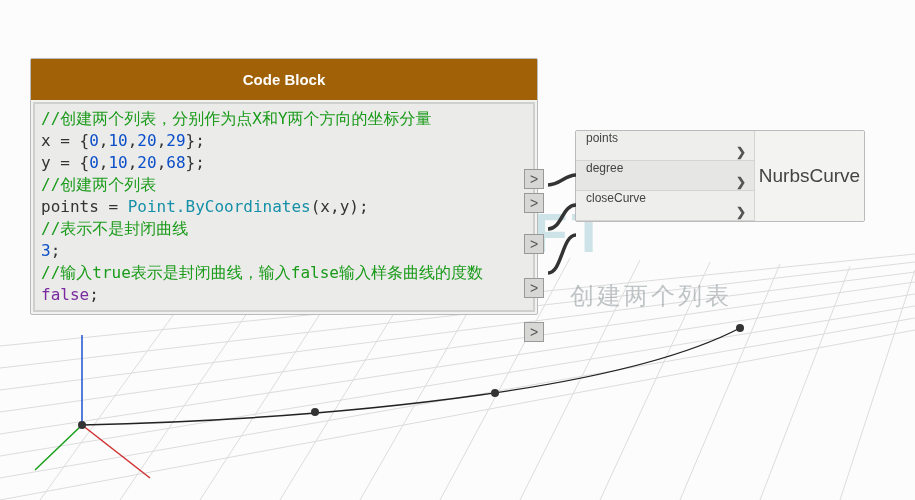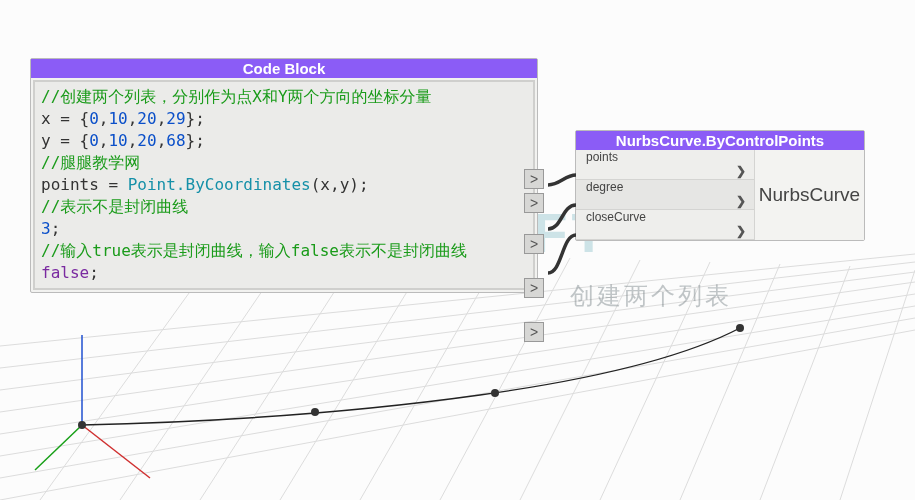--- a/index.html
+++ b/index.html
@@ -12,26 +12,26 @@
 .canvas { position: absolute; inset: 0; }
 
 
 .node {
   position: absolute;
   background: #f2f2f0;
   border: 1px solid #bbb;
   border-radius: 2px;
 }
 .node-header {
-  background: #8b5cf6;
+  background: #a16207;
   color: #fff;
   font-size: 15px;
   font-weight: 600;
   text-align: center;
-  padding: 1px 10px;
+  padding: 12px 10px;
 }
 .code-body {
   background: #ebebe9;
   border: 2px solid #cfcfcd;
   margin: 2px;
   padding: 4px 6px;
   font-family: Consolas, monospace;
   font-size: 16px;
   line-height: 22px;
   white-space: pre;
@@ -158,43 +158,42 @@
   <circle cx="62" cy="40" r="3" fill="#fff"></circle>
 </svg>
 <div class="watermark">TUITUISOFT</div>
 <div class="watermark-sub">创建两个列表</div>
 
 <div class="node" style="left:30px; top:58px; width:508px;">
   <div class="node-header">Code Block</div>
   <div class="code-body"><span class="comment">//创建两个列表，分别作为点X和Y两个方向的坐标分量</span>
 <span class="var">x = {</span><span class="num">0</span><span class="punc">,</span><span class="num">10</span><span class="punc">,</span><span class="num">20</span><span class="punc">,</span><span class="num">29</span><span class="punc">};</span>
 <span class="var">y = {</span><span class="num">0</span><span class="punc">,</span><span class="num">10</span><span class="punc">,</span><span class="num">20</span><span class="punc">,</span><span class="num">68</span><span class="punc">};</span>
-<span class="comment">//腿腿教学网</span>
+<span class="comment">//创建两个列表</span>
 <span class="var">points = </span><span class="func">Point.ByCoordinates</span><span class="punc">(x,y);</span>
 <span class="comment">//表示不是封闭曲线</span>
 <span class="num">3</span><span class="punc">;</span>
-<span class="comment">//输入</span><span class="comment">true</span><span class="comment">表示是封闭曲线，输入</span><span class="comment">false</span><span class="comment">表示不是封闭曲线</span>
+<span class="comment">//输入</span><span class="comment">true</span><span class="comment">表示是封闭曲线，输入</span><span class="comment">false</span><span class="comment">输入样条曲线的度数</span>
 <span class="kw">false</span><span class="punc">;</span></div>
   <div class="out-ports" style="top:110px;">
     <div class="port">&gt;</div>
     <div class="port">&gt;</div>
   </div>
   <div class="out-ports" style="top:175px;">
     <div class="port">&gt;</div>
   </div>
   <div class="out-ports" style="top:219px;">
     <div class="port">&gt;</div>
   </div>
   <div class="out-ports" style="top:263px;">
     <div class="port">&gt;</div>
   </div>
 </div>
 
 <div class="node" style="left:575px; top:130px; width:290px;">
-  <div class="node-header">NurbsCurve.ByControlPoints</div>
   <div class="nurbs-body">
     <div class="nurbs-inputs">
       <div class="nurbs-row">
         <span>points</span>
         <span class="chev">❯</span>
       </div>
       <div class="nurbs-row">
         <span>degree</span>
         <span class="chev">❯</span>
       </div>

